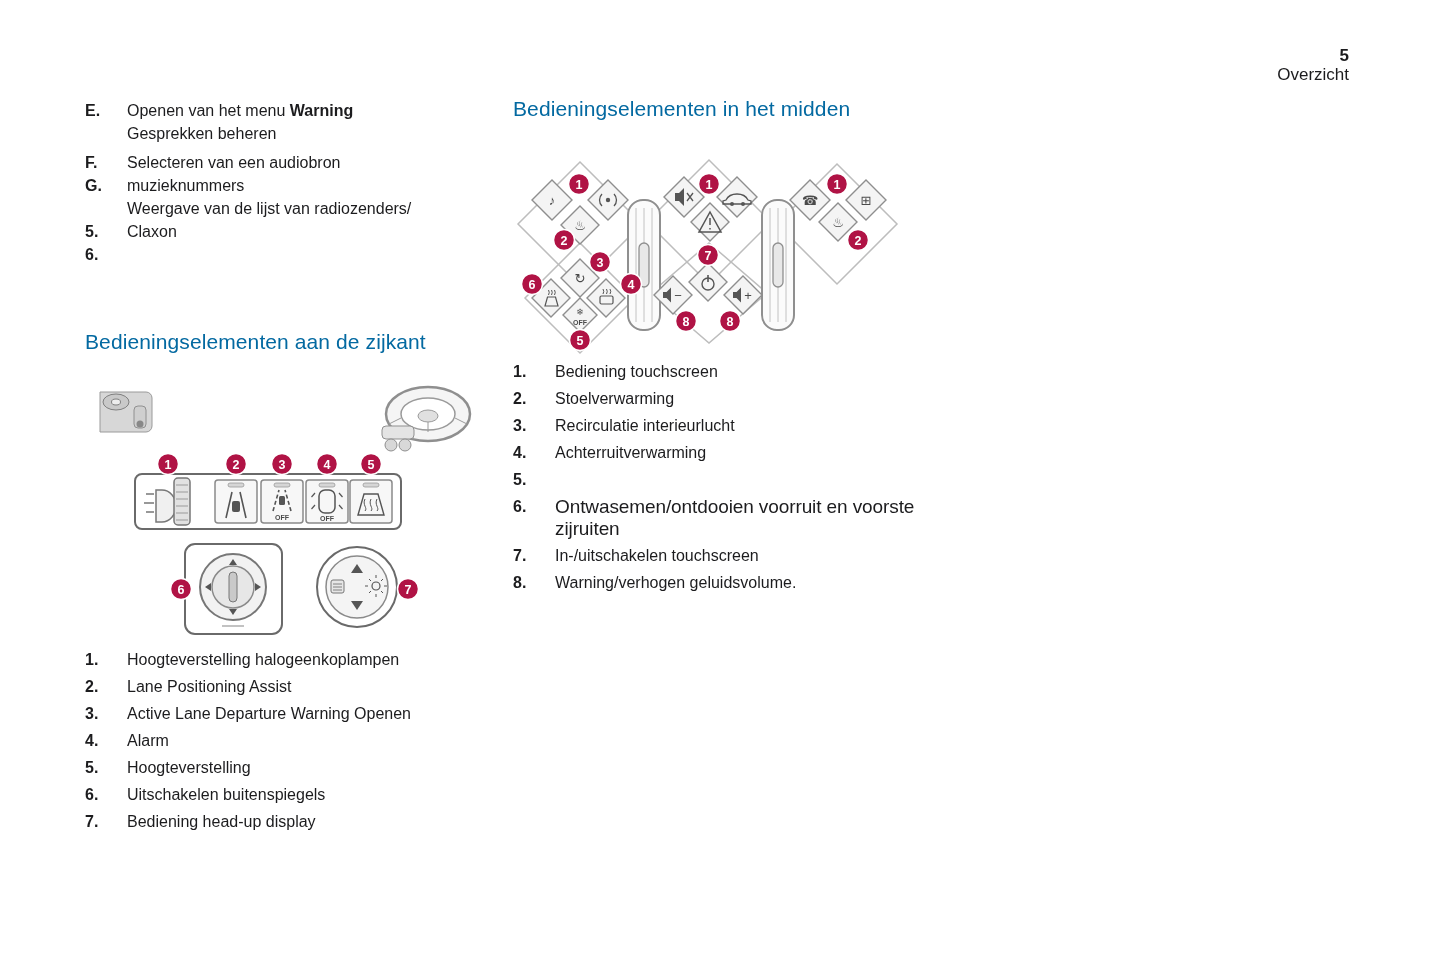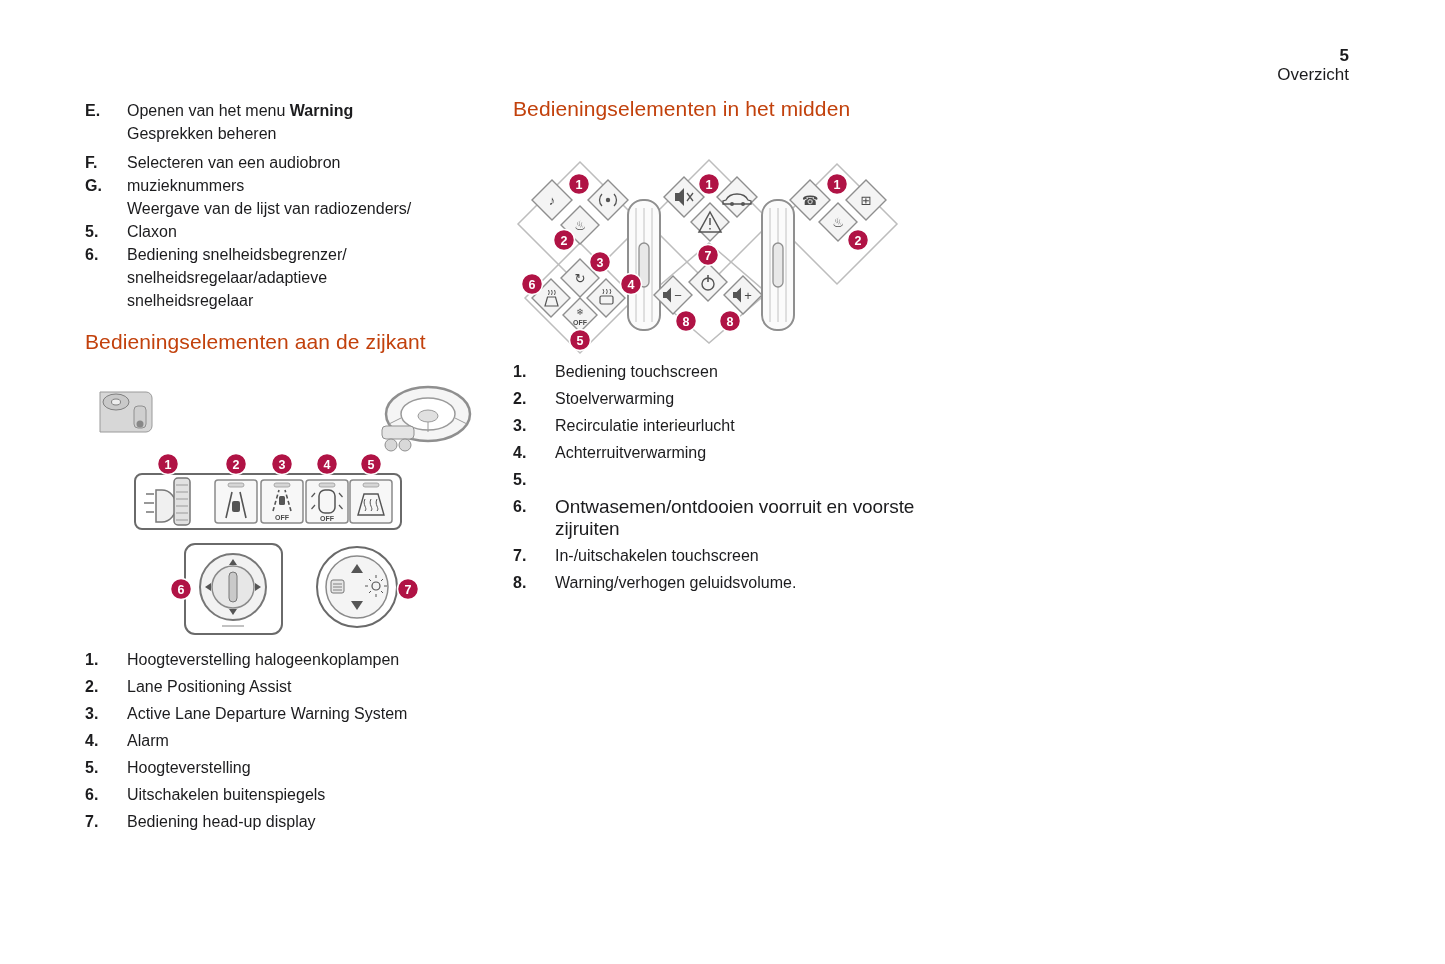--- a/index.html
+++ b/index.html
@@ -4,21 +4,21 @@
 <style>
   html,body{margin:0;padding:0}
   body{
     position:relative;width:1445px;height:964px;background:#ffffff;
     font-family:"Liberation Sans","DejaVu Sans",sans-serif;color:#1c1c1e;
     overflow:hidden;
   }
   .abs{position:absolute}
   .pagehead{top:46px;right:96px;text-align:right;font-size:17px;line-height:19px}
   .pagehead .num{font-weight:bold}
-  .sec{font-size:21px;font-weight:normal;color:#c2410c;letter-spacing:.1px}
+  .sec{font-size:21px;font-weight:normal;color:#0369a1;letter-spacing:.1px}
   .legend{font-size:16px}
   .legend .li{display:flex;line-height:23px}
   .legend .key{width:42px;font-weight:bold;flex:none}
   .legend .line{display:block}
   .lt .li{margin-bottom:0}
   .lt .li.gap{margin-bottom:6px}
   .spaced .li{line-height:22px;margin-bottom:5px}
   .cond .val{font-size:19px;letter-spacing:-.1px}
   svg text{font-family:"Liberation Sans","DejaVu Sans",sans-serif;fill:#4a4a4a;text-anchor:middle}
   .badge-t{fill:#ffffff;font-size:12.5px;font-weight:bold}
@@ -55,25 +55,20 @@
     </span>
   </div>
   <div class="li">
     <span class="key">5.</span>
     <span class="val">
         <span class="line">Claxon</span>
       </span>
   </div>
   <div class="li">
     <span class="key">6.</span>
-    <span class="val">
-      <span class="line">Bediening snelheidsbegrenzer/</span>
-      <span class="line">snelheidsregelaar/adaptieve</span>
-      <span class="line">snelheidsregelaar</span>
-    </span>
   </div>
 </div>
 
 <div class="abs sec" style="left:85px;top:330px">Bedieningselementen aan de zijkant</div>
 
 <div class="abs" style="left:88px;top:384px">
 <svg width="390" height="258" viewBox="0 0 390 258">
 
   <g>
     <path d="M12 8 h46 a6 6 0 0 1 6 6 v28 a6 6 0 0 1 -6 6 h-46 z" fill="#d7d7d7" stroke="#9a9a9a"></path>
@@ -192,21 +187,21 @@
   <div class="li">
       <span class="key">1.</span>
       <span class="val">Hoogteverstelling halogeenkoplampen</span>
     </div>
   <div class="li">
       <span class="key">2.</span>
       <span class="val">Lane Positioning Assist</span>
     </div>
   <div class="li">
       <span class="key">3.</span>
-      <span class="val">Active Lane Departure Warning System</span>
+      <span class="val">Active Lane Departure Warning Openen</span>
     </div>
   <div class="li">
       <span class="key">4.</span>
       <span class="val">Alarm</span>
     </div>
   <div class="li">
       <span class="key">5.</span>
       <span class="val">Hoogteverstelling</span>
     </div>
   <div class="li">

